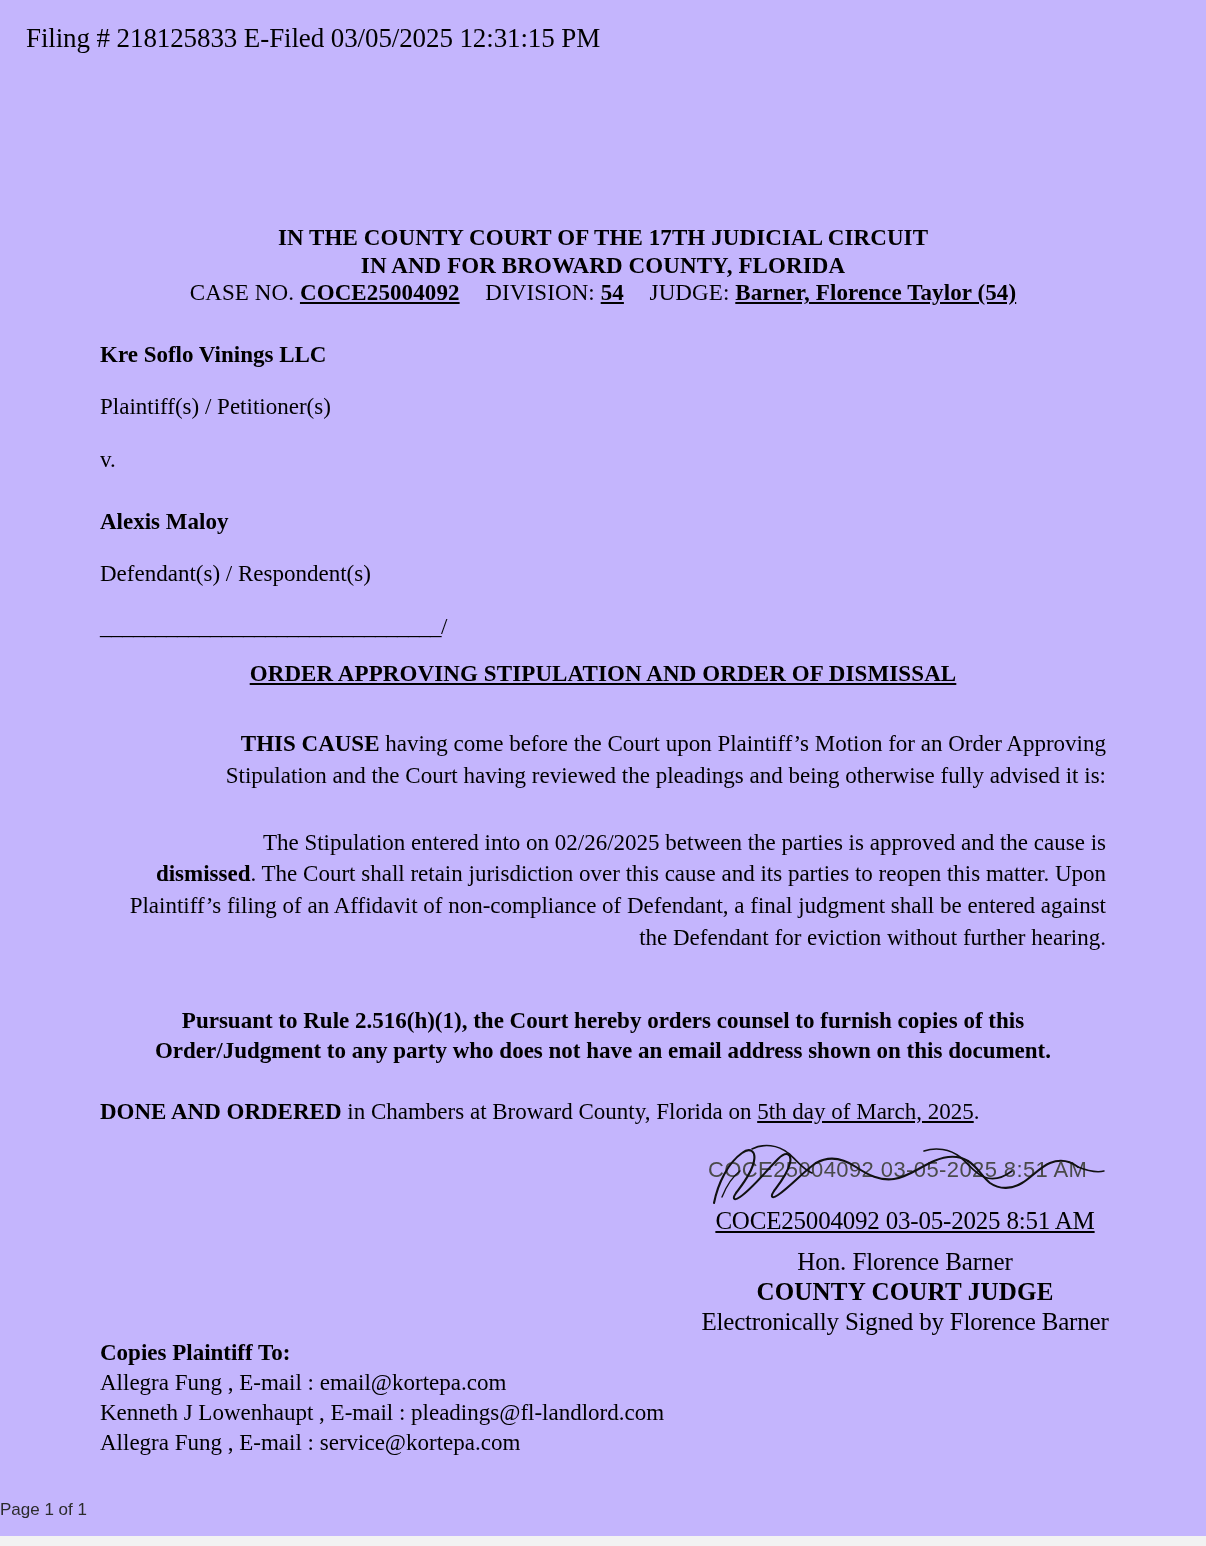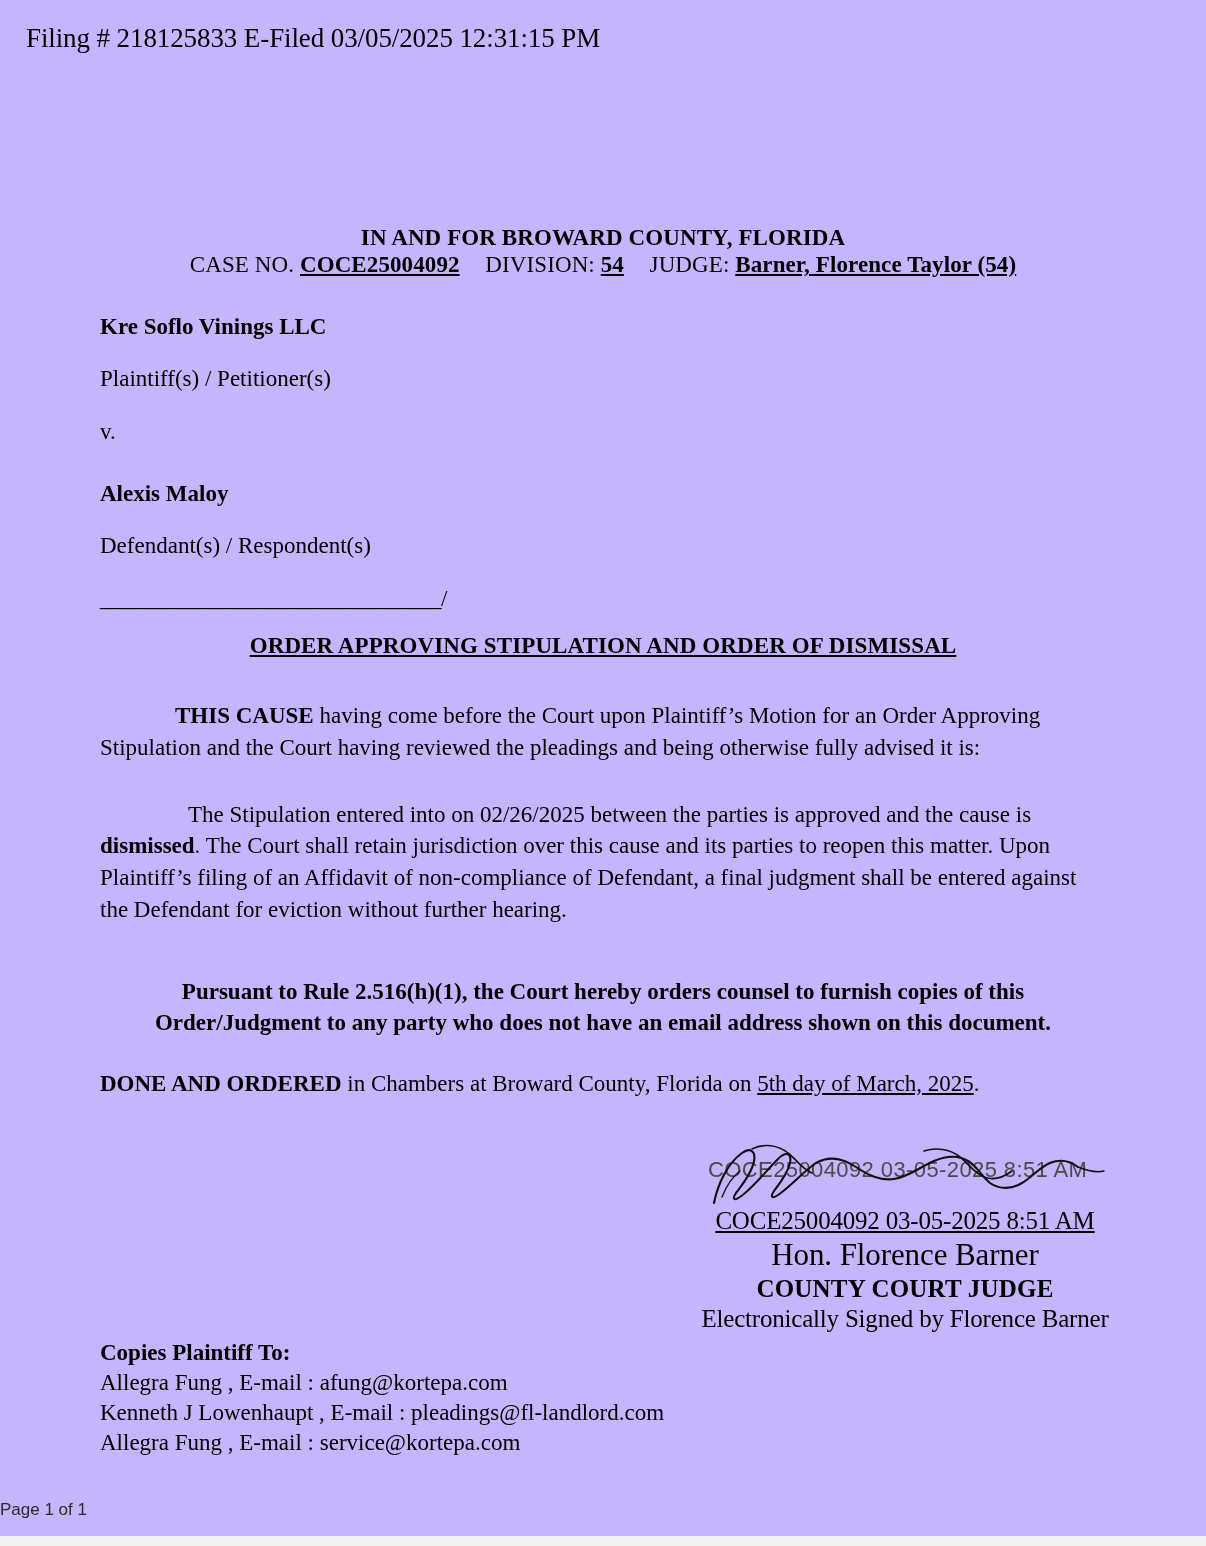--- a/index.html
+++ b/index.html
@@ -85,21 +85,21 @@
     font-weight: bold;
     font-size: 23px;
     text-decoration: underline;
     margin-top: 21px;
     letter-spacing: 0.1px;
   }
 
   .para {
     font-size: 23px;
     line-height: 1.38;
-    text-align: left;
+    text-align: right;
   }
   .para.first { margin-top: 41px; text-indent: 75px; }
   .para.body  { margin-top: 35px; text-indent: 88px; }
   .para b { font-weight: bold; }
 
   .ordered-adjudged {
     font-weight: bold;
     font-size: 23px;
     margin-top: 34px;
     margin-left: 75px;
@@ -149,22 +149,22 @@
     width: 420px;
     height: 72px;
   }
   .sig-line-stamp {
     font-size: 25px;
     text-decoration: underline;
     white-space: nowrap;
     letter-spacing: -0.2px;
   }
   .sig-line-hon {
-    font-size: 31px;
-    margin-top: 2px;
+    font-size: 25px;
+    margin-top: 13px;
     letter-spacing: -0.1px;
   }
   .sig-line-role {
     font-size: 25px;
     font-weight: bold;
     margin-top: 2px;
     letter-spacing: 0.2px;
   }
   .sig-line-esign {
     font-size: 25px;
@@ -205,20 +205,21 @@
 </head>
 <body>
 
 <div class="page">
 
   <div class="efile-header">Filing # 218125833 E-Filed 03/05/2025 12:31:15 PM</div>
 
   <div class="content">
 
     <div class="court-title" style="margin-top:224px;">
+      <span class="line">IN THE COUNTY COURT OF THE 17TH JUDICIAL CIRCUIT</span>
       <span class="line">IN AND FOR BROWARD COUNTY, FLORIDA</span>
     </div>
 
     <div class="case-line">
       <span>CASE NO.</span>
       <span class="b-u">COCE25004092</span>
       <span class="gap"></span>
       <span>DIVISION:</span>
       <span class="b-u">54</span>
       <span class="gap"></span>
@@ -269,21 +270,21 @@
 
     <div class="sig-line-stamp">COCE25004092 03-05-2025 8:51 AM</div>
     <div class="sig-line-hon">Hon. Florence Barner</div>
     <div class="sig-line-role">COUNTY COURT JUDGE</div>
     <div class="sig-line-esign">Electronically Signed by Florence Barner</div>
 
   </div>
 
   <div class="copies">
     <div class="copies-title">Copies Plaintiff To:</div>
-    <div>Allegra Fung , E-mail : afung@kortepa.com</div>
+    <div>Allegra Fung , E-mail : email@kortepa.com</div>
     <div>Kenneth J Lowenhaupt , E-mail : pleadings@fl-landlord.com</div>
     <div>Allegra Fung , E-mail : service@kortepa.com</div>
   </div>
 
   <div class="footer">Page 1 of  1</div>
 
   <div class="bottom-band"></div>
 
 </div>
 

